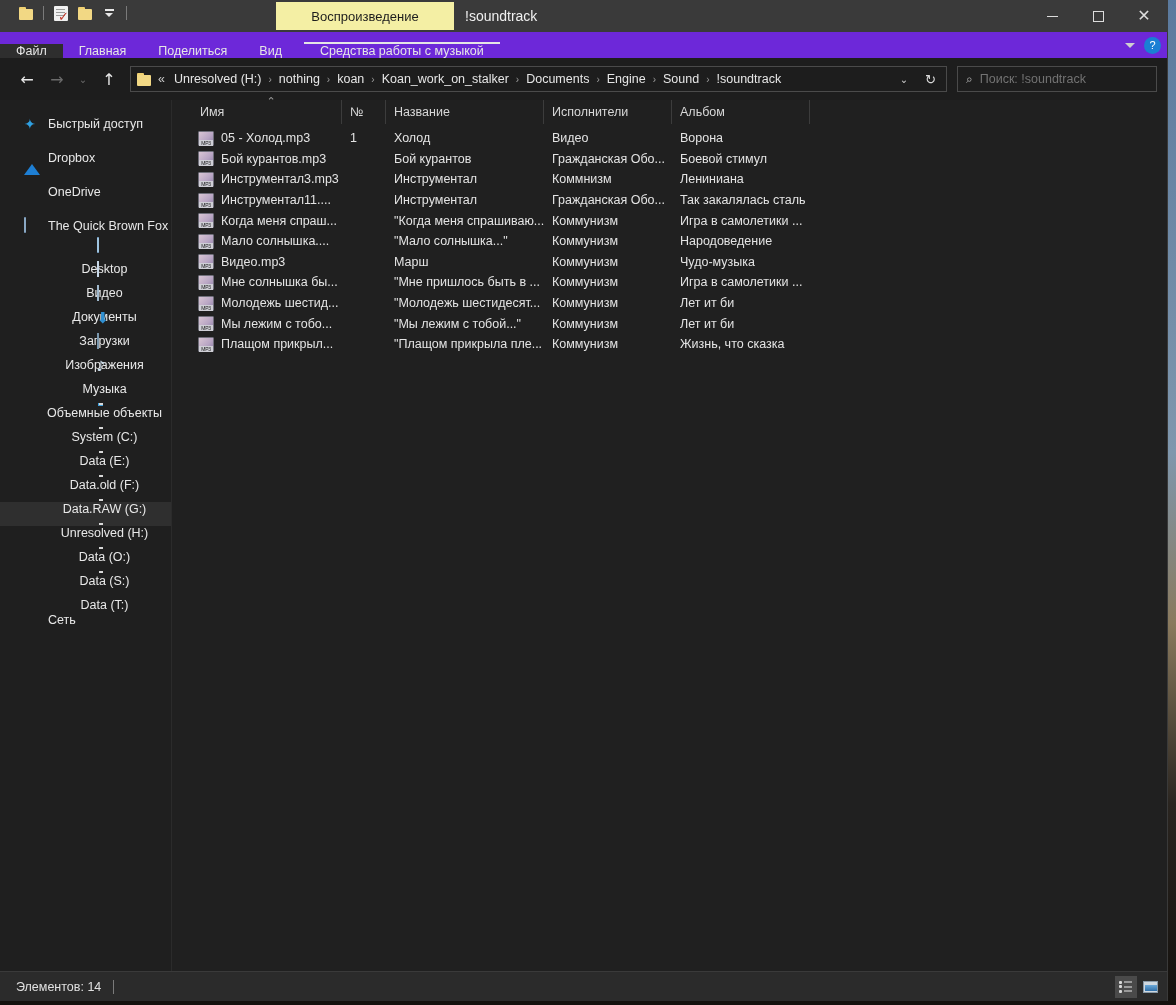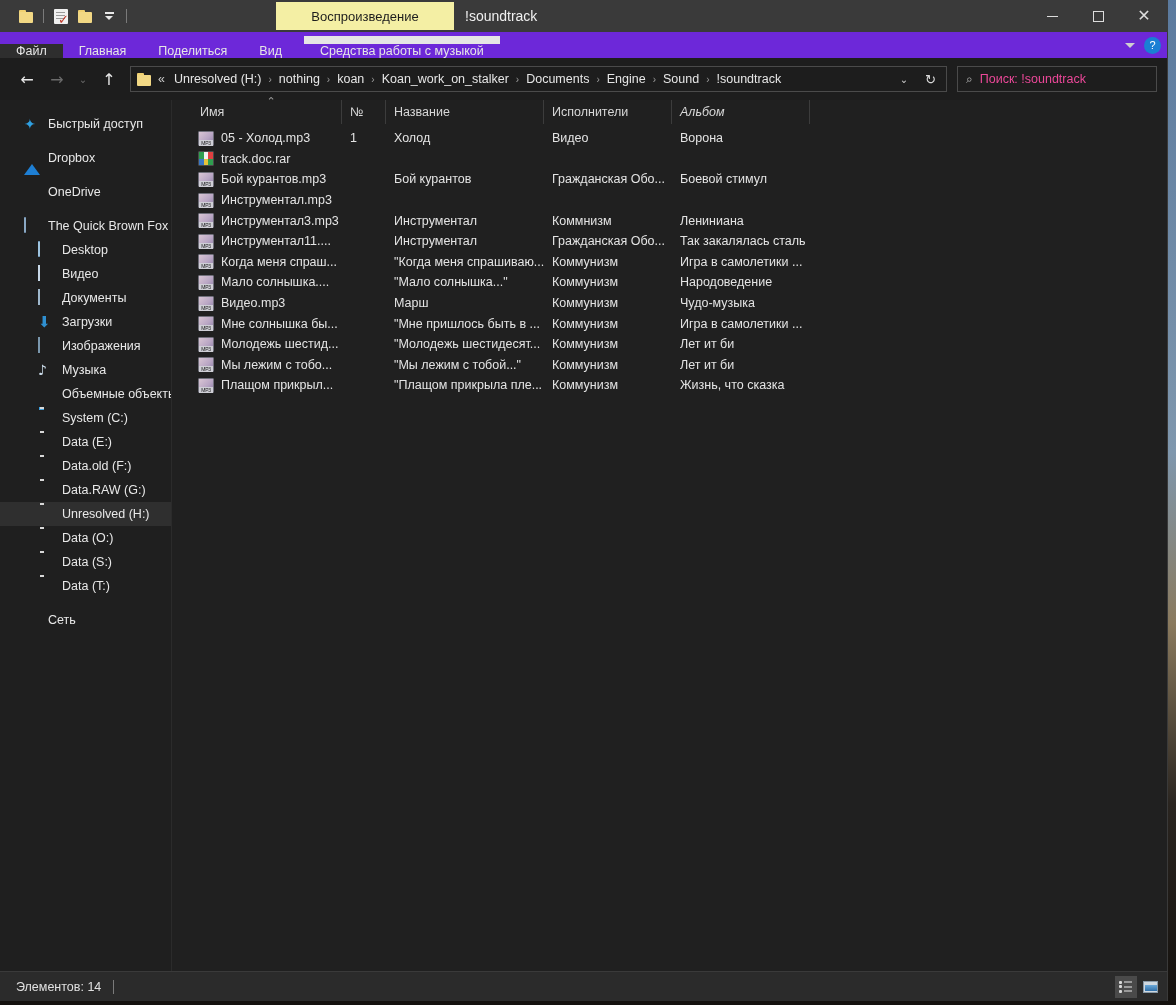--- a/index.html
+++ b/index.html
@@ -18,21 +18,21 @@
     position: absolute; left: 0; top: 0;
     width: 1168px; height: 1001px;
     background: #202020;
     display: flex; flex-direction: column;
     border-right: 1px solid #3a3a3a;
   }
 
   
   .titlebar {
     height: 32px; background: #3a3a3a;
-    display: flex; align-items: center; position: relative;
+    display: flex; align-items: flex-start; position: relative;
     flex: none;
   }
   .qat { display: flex; align-items: center; gap: 0; padding-left: 14px; }
   .qat-btn {
     width: 24px; height: 26px; display: flex; align-items: center; justify-content: center;
   }
   .sep-bar { width: 1px; height: 14px; background: #7a7a7a; margin: 0 5px; }
   .folder-ico { width: 15px; height: 13px; position: relative; }
   .folder-ico::before {
     content: ""; position: absolute; left: 0; top: 0; width: 7px; height: 3px;
@@ -76,21 +76,21 @@
   
   .tabbar {
     height: 26px; background: #6d28d9; display: flex; align-items: flex-end;
     position: relative; flex: none;
   }
   .rtab {
     padding: 0 16px; display: flex; align-items: center;
     color: #e6e6e6; font-size: 12.5px; white-space: nowrap;
   }
   .rtab.file { background: #2e2e2e; }
-  .rtab.ctx { border-top: 8px solid #e5e5e5; margin-left: 6px; }
+  .rtab.ctx { border-top: 2px solid #e5e5e5; margin-left: 6px; }
   .tabbar-right { position: absolute; right: 6px; top: 0; height: 26px; display: flex; align-items: center; gap: 9px; }
   .chev-dn { width: 0; height: 0; border-left: 5px solid transparent; border-right: 5px solid transparent; border-top: 5px solid #cfcfcf; }
   .help-btn {
     width: 17px; height: 17px; border-radius: 50%; background: #1a7fd4;
     color: #fff; font-size: 11px; display: flex; align-items: center; justify-content: center;
   }
 
   
   .addrbar {
     height: 42px; background: #1d1d1d; display: flex; align-items: center;
@@ -110,34 +110,34 @@
   .crumb.lead { color: #cfcfcf; }
   .crumb-sep { color: #9a9a9a; font-size: 10px; padding: 0 1px; }
   .addr-spacer { flex: 1; }
   .addr-chev { color: #d0d0d0; font-size: 10px; padding: 0 8px; }
   .addr-refresh { color: #d8d8d8; font-size: 13px; padding: 0 6px; font-family: "DejaVu Sans", sans-serif; }
   .searchfield {
     width: 200px; height: 26px; background: #1d1d1d; border: 1px solid #4a4a4a;
     display: flex; align-items: center; padding: 0 8px; gap: 7px; margin-left: 6px;
   }
   .search-ico { color: #b0b0b0; font-size: 12px; font-family: "DejaVu Sans", sans-serif; }
-  .search-ph { color: #ec4899; font-size: 12.5px; }
+  .search-ph { color: #737373; font-size: 12.5px; }
 
   
   .body { flex: 1; display: flex; min-height: 0; }
 
   .navpane {
     width: 172px; background: #1f1f1f; padding-top: 12px;
     border-right: 1px solid #2b2b2b; overflow: hidden; flex: none;
   }
   .nav-item {
     height: 24px; display: flex; align-items: center; gap: 8px;
     padding-left: 24px; color: #e8e8e8; font-size: 12.5px; white-space: nowrap;
   }
-  .nav-item.indent { padding-left: 38px; }
+  .nav-item.indent { padding-left: 38px; flex-direction: column; }
   .nav-item.sel { background: #2f2f2f; }
   .nav-gap { height: 10px; }
   .nav-ico { width: 16px; height: 16px; flex: none; position: relative; }
 
   
   .ic-star { color: #2f9fe0; font-size: 14px; line-height: 16px; text-align:center; font-family:"DejaVu Sans",sans-serif;}
   .ic-dropbox { width:0;height:0;border-left:8px solid transparent;border-right:8px solid transparent;border-bottom:11px solid #1e7fd4; margin-top:3px;}
   .ic-cloud { width:16px;height:10px;background:#3f9fdc;border-radius:8px 8px 4px 4px;margin-top:4px;}
   .ic-monitor { width:15px;height:11px;background:#4a6a86;border:1px solid #8aa8c4;border-radius:1px;margin-top:2px;}
   .ic-desktop { width:15px;height:11px;background:#3d6e9e;border:1px solid #9ec4e0;border-radius:1px;margin-top:2px;}
@@ -161,21 +161,21 @@
     padding-left: 8px; border-right: 1px solid #3c3c3c; position: relative;
   }
   .col.sorted::after {
     content: "⌃"; position: absolute; left: 50%; top: -5px; color: #9a9a9a; font-size: 11px;
     font-family: "DejaVu Sans", sans-serif;
   }
   .c-name { width: 150px; }
   .c-num  { width: 44px; }
   .c-title{ width: 158px; }
   .c-art  { width: 128px; }
-  .c-alb  { width: 138px; font-style: italic; }
+  .c-alb  { width: 138px; }
   .rows { flex: 1; overflow: hidden; padding-top: 4px; }
   .row { height: 20.6px; display: flex; align-items: center; }
   .cell { font-size: 12.5px; color: #e4e4e4; white-space: nowrap; overflow: hidden; }
   .cell.name { width: 150px; display: flex; align-items: center; gap: 7px; padding-left: 6px; }
   .cell.num { width: 44px; padding-left: 8px; }
   .cell.title { width: 158px; padding-left: 8px; }
   .cell.art { width: 128px; padding-left: 8px; }
   .cell.alb { width: 138px; padding-left: 8px; }
   .mp3-ico {
     width: 16px; height: 15px; flex: none; position: relative;
@@ -412,47 +412,27 @@
             <span class="mp3-ico"></span>
             <span>05 - Холод.mp3</span>
           </div>
           <div class="cell num">1</div>
           <div class="cell title">Холод</div>
           <div class="cell art">Видео</div>
           <div class="cell alb">Ворона</div>
         </div>
         <div class="row">
           <div class="cell name">
-            <span class="rar-ico"></span>
-            <span>track.doc.rar</span>
-          </div>
-          <div class="cell num"></div>
-          <div class="cell title"></div>
-          <div class="cell art"></div>
-          <div class="cell alb"></div>
-        </div>
-        <div class="row">
-          <div class="cell name">
             <span class="mp3-ico"></span>
             <span>Бой курантов.mp3</span>
           </div>
           <div class="cell num"></div>
           <div class="cell title">Бой курантов</div>
           <div class="cell art">Гражданская Обо...</div>
           <div class="cell alb">Боевой стимул</div>
-        </div>
-        <div class="row">
-          <div class="cell name">
-            <span class="mp3-ico"></span>
-            <span>Инструментал.mp3</span>
-          </div>
-          <div class="cell num"></div>
-          <div class="cell title"></div>
-          <div class="cell art"></div>
-          <div class="cell alb"></div>
         </div>
         <div class="row">
           <div class="cell name">
             <span class="mp3-ico"></span>
             <span>Инструментал3.mp3</span>
           </div>
           <div class="cell num"></div>
           <div class="cell title">Инструментал</div>
           <div class="cell art">Коммнизм</div>
           <div class="cell alb">Лениниана</div>

